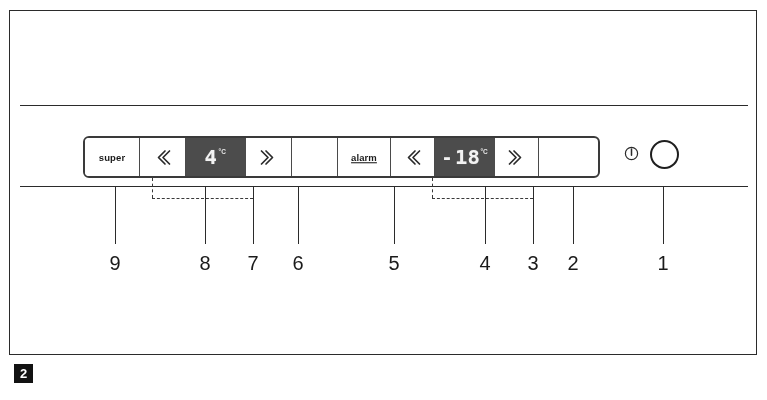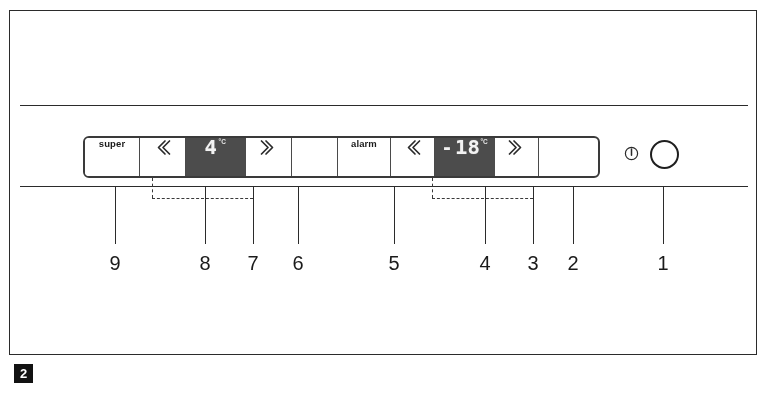--- a/index.html
+++ b/index.html
@@ -17,21 +17,21 @@
   .rule-top{left:20px;top:105px;width:728px;}
   .rule-mid{left:20px;top:186px;width:728px;}
 
   
   .panel{position:absolute;left:83px;top:136px;width:517px;height:42px;
          box-sizing:border-box;border:2px solid #3a3a3a;border-radius:6px;
          background:#fff;display:flex;overflow:hidden;}
 
   .cell{position:relative;box-sizing:border-box;
         border-right:1.4px solid #4a4a4a;
-        display:flex;justify-content:center;
+        display:flex;align-items:center;justify-content:center;
         background:#fff;flex:0 0 auto;height:100%;}
   .cell:last-child{border-right:none;}
 
   .cell.dark{background:#4c4c4c;border-right-color:#4c4c4c;}
 
   .lbl{font-size:9.5px;font-weight:700;letter-spacing:.1px;
        color:#1a1a1a;font-family:"Liberation Sans",sans-serif;
        transform:scaleY(1.05);}
 
   
@@ -106,21 +106,21 @@
         </span>
       </div>
       <div class="cell" style="width: 46px;">
         <span>
           <svg class="chev" viewBox="0 0 17 19" aria-hidden="true">
             <path d="M6 3 L12.5 9.5 L6 16 M1.5 3 L8 9.5 L1.5 16"></path>
           </svg>
         </span>
       </div>
       <div class="cell" style="width: 46px;"></div>
-      <div class="cell" style="width: 53px;">
+      <div class="cell" style="width: 53px; text-decoration: underline;">
         <span class="lbl">alarm</span>
       </div>
       <div class="cell" style="width: 44px;">
         <span>
           <svg class="chev" viewBox="0 0 17 19" aria-hidden="true">
             <path d="M11 3 L4.5 9.5 L11 16 M15.5 3 L9 9.5 L15.5 16"></path>
           </svg>
         </span>
       </div>
       <div class="cell dark" style="width: 60px;">

